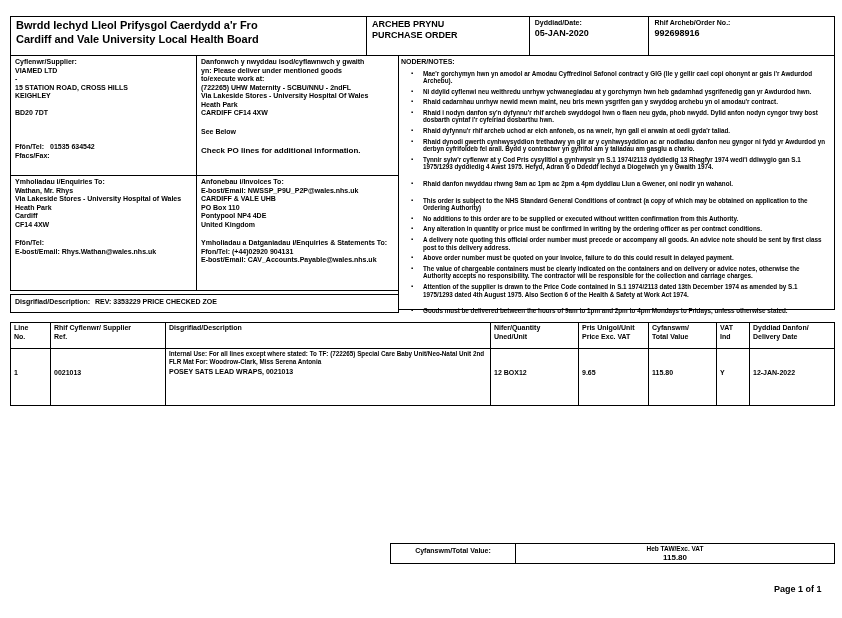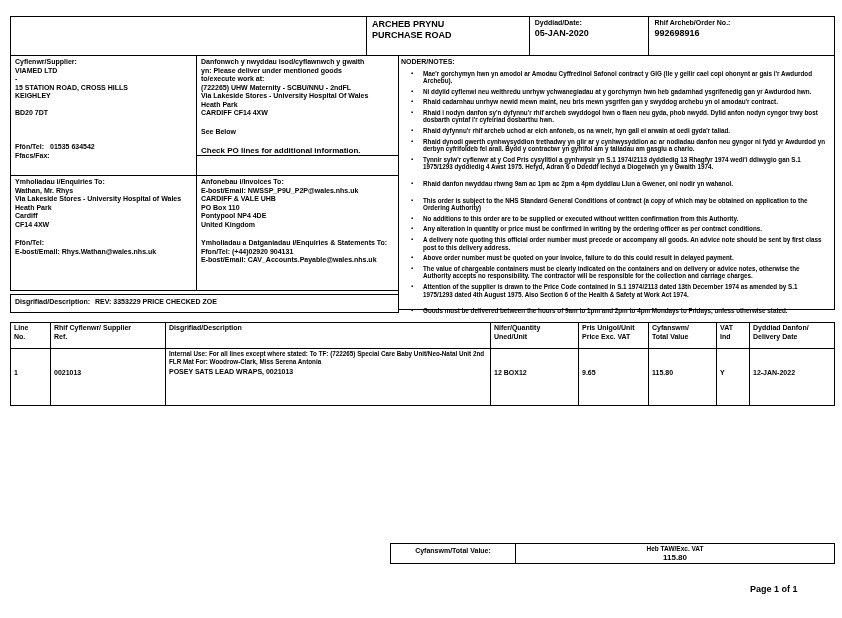--- a/index.html
+++ b/index.html
@@ -48,24 +48,26 @@
   .totals .tl { width:125px; border-right:1px solid #000; text-align:center; padding-top:3px; }
   .totals .tr2 { flex:1; text-align:center; padding-top:1px; }
 </style>
 </head>
 <body>
 
 <div id="page">
 
   <div class="abs bx hdr" style="left:10px; top:16px; width:825px; height:40px;">
     <div class="cell" style="width:357px;">
+      <div class="t11">Bwrdd Iechyd Lleol Prifysgol Caerdydd a'r Fro</div>
+      <div class="t11">Cardiff and Vale University Local Health Board</div>
     </div>
     <div class="cell" style="width:163px;">
       <div class="t9">ARCHEB PRYNU</div>
-      <div class="t9">PURCHASE ROAD</div>
+      <div class="t9">PURCHASE ORDER</div>
     </div>
     <div class="cell" style="width:120px;">
       <div class="t7">Dyddiad/Date:</div>
       <div class="t9">05-JAN-2020</div>
     </div>
     <div class="cell" style="width:185px;">
       <div class="t7">Rhif Archeb/Order No.:</div>
       <div class="t9">992698916</div>
     </div>
   </div>
@@ -79,21 +81,21 @@
     <div class="gap8"></div>
     <div>BD20 7DT</div>
     <div style="height:26px;"></div>
     <div>
       <span>Ffôn/Tel:</span>
       <span style="padding-left:4px;">01535 634542</span>
     </div>
     <div>Ffacs/Fax:</div>
   </div>
 
-  <div class="abs bx pad t7" style="left:196px; top:55px; width:203px; height:101px;">
+  <div class="abs bx pad t7" style="left:196px; top:55px; width:203px; height:121px;">
     <div>Danfonwch y nwyddau isod/cyflawnwch y gwaith</div>
     <div>yn: Please deliver under mentioned goods</div>
     <div>to/execute work at:</div>
     <div>(722265) UHW Maternity - SCBU/NNU - 2ndFL</div>
     <div>Via Lakeside Stores - University Hospital Of Wales</div>
     <div>Heath Park</div>
     <div>CARDIFF CF14 4XW</div>
     <div class="gap10"></div>
     <div>See Below</div>
     <div class="gap10"></div>
@@ -252,15 +254,15 @@
   </div>
 
   <div class="abs bx totals" style="left:390px; top:543px; width:445px; height:21px;">
     <div class="tl t7">Cyfanswm/Total Value:</div>
     <div class="tr2">
       <div class="t65">Heb TAW/Exc. VAT</div>
       <div class="t8">115.80</div>
     </div>
   </div>
 
-  <div class="abs t9" style="left:750px; top:584px;">Page 1 of 1</div>
+  <div class="abs t9" style="left:774px; top:584px;">Page 1 of 1</div>
 
 </div>
 
 </body></html>

